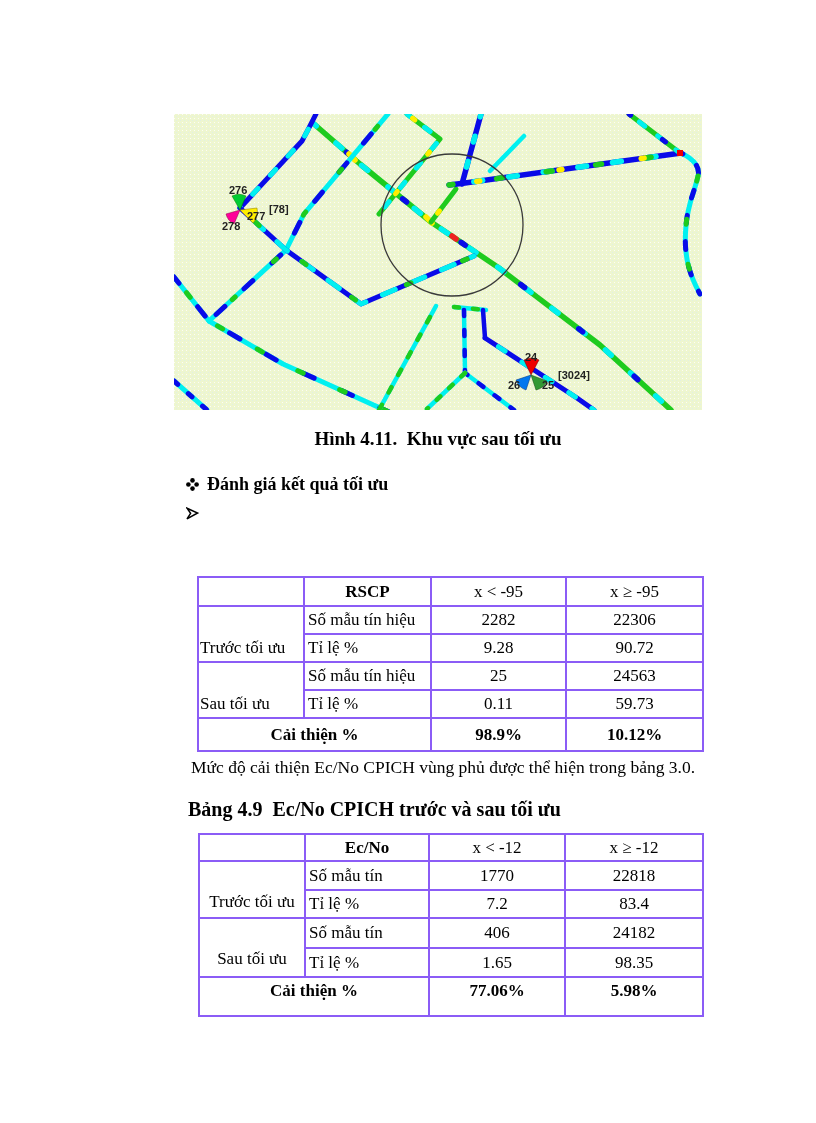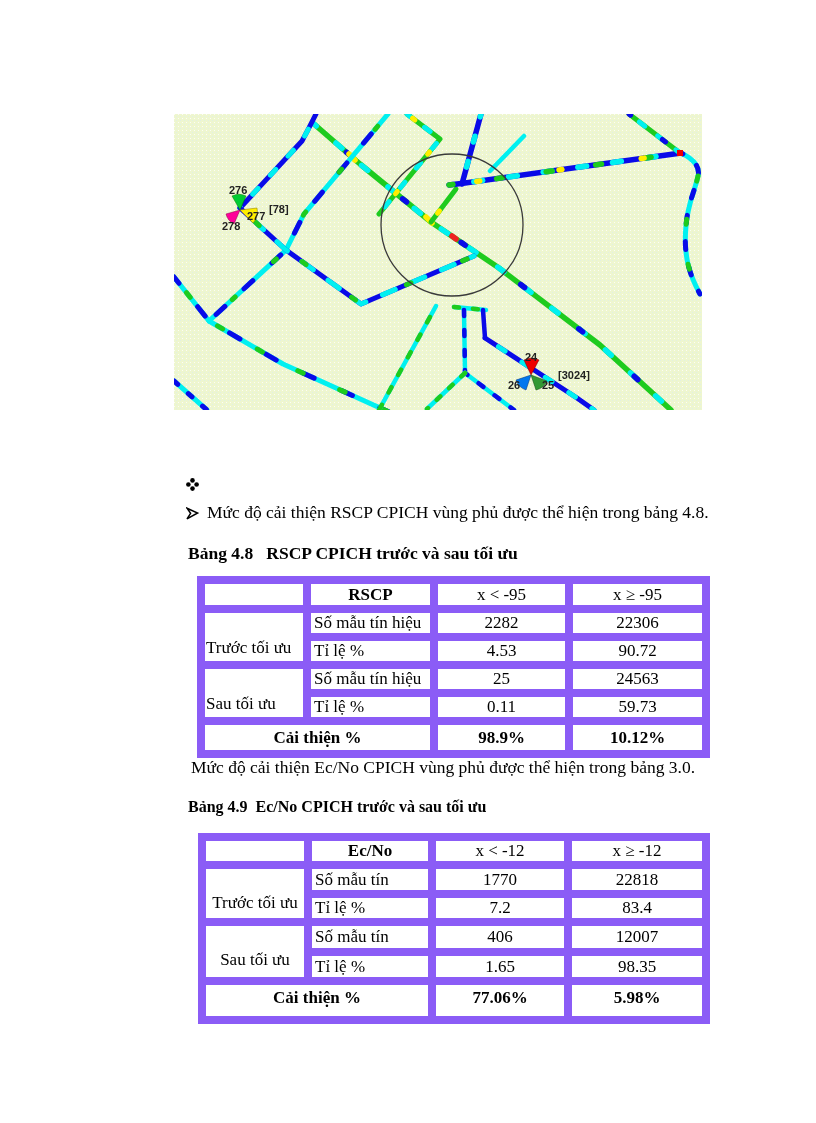--- a/index.html
+++ b/index.html
@@ -1,20 +1,20 @@
 <!DOCTYPE html>
 <html><head>
 <meta charset="utf-8">
 <style>
   html,body{margin:0;padding:0;background:#fff;}
   #page{position:relative;width:816px;height:1064px;background:#fff;overflow:hidden;
         font-family:"Liberation Serif",serif;color:#000;}
   .abs{position:absolute;}
   table{border-collapse:collapse;table-layout:fixed;}
-  td{border:8px solid #8b5cf6;font:17px "Liberation Serif",serif;padding:0;overflow:hidden;}
+  td{border:2px solid #8b5cf6;font:17px "Liberation Serif",serif;padding:0;overflow:hidden;}
   .c{text-align:center;vertical-align:middle;}
 </style>
 </head>
 <body>
 <div id="page">
 
 <div class="abs" style="left:174px;top:114px;width:528px;height:296px;">
 <svg width="528" height="296" viewBox="0 0 528 296">
   <defs>
     <pattern id="dith" width="4" height="4" patternUnits="userSpaceOnUse">
@@ -158,42 +158,42 @@
 
   <g font-family="Liberation Sans,sans-serif" font-size="11" font-weight="bold" fill="#222">
     <text x="351" y="247">24</text>
     <text x="334" y="275">26</text>
     <text x="368" y="275">25</text>
     <text x="384" y="265">[3024]</text>
   </g>
 </svg>
 </div>
 
+<div class="abs" style="left:174px;top:428px;width:528px;text-align:center;font-size:19px;font-weight:bold;">Hình 4.11.&nbsp; Khu vực sau tối ưu</div>
 
 <div class="abs" style="left:186px;top:477px;">
 <svg width="13" height="13" viewBox="0 0 13 13">
         <g fill="#000">
           <circle cx="6.5" cy="2.4" r="2.3"></circle>
           <circle cx="2.4" cy="6.5" r="2.3"></circle>
           <circle cx="10.6" cy="6.5" r="2.3"></circle>
           <circle cx="6.5" cy="10.6" r="2.3"></circle>
         </g>
       </svg>
 </div>
 
+<div class="abs" style="left:207px;top:474px;font-size:18px;font-weight:bold;">Đánh giá kết quả tối ưu</div>
 
 <div class="abs" style="left:186px;top:506px;">
 <svg width="14" height="13" viewBox="0 0 14 13">
         <path d="M1.0,1.2 L11.6,6.0 L1.0,11.8 L4.6,6.3 Z" fill="none" stroke="#000" stroke-width="1.5"></path>
       </svg>
 </div>
 
-<div class="abs" style="left:207px;top:502px;font-size:17.5px;">Mức độ cải thiện RSCP CPICH vùng phủ được thể hiện trong bảng 4.8.</div>
-
-<div class="abs" style="left:188px;top:543px;font-size:17.5px;font-weight:bold;">Bảng 4.8&nbsp;&nbsp; RSCP CPICH trước và sau tối ưu</div>
+
 
 <div class="abs" style="left:197px;top:576px;">
 <table style="width:505px;">
   <colgroup>
           <col style="width:106px">
           <col style="width:127px">
           <col style="width:135px">
           <col style="width:137px">
         </colgroup>
   <tbody>
@@ -204,21 +204,21 @@
             <td class="c">x ≥ -95</td>
           </tr>
   <tr style="height:28px">
             <td rowspan="2" style="vertical-align:bottom;padding-left:1px;padding-bottom:3px;">Trước tối ưu</td>
             <td style="padding-left:3px;">Số mẫu tín hiệu</td>
             <td class="c">2282</td>
             <td class="c">22306</td>
           </tr>
   <tr style="height:28px">
             <td style="padding-left:3px;">Tỉ lệ %</td>
-            <td class="c">4.53</td>
+            <td class="c">9.28</td>
             <td class="c">90.72</td>
           </tr>
   <tr style="height:28px">
             <td rowspan="2" style="vertical-align:bottom;padding-left:1px;padding-bottom:3px;">Sau tối ưu</td>
             <td style="padding-left:3px;">Số mẫu tín hiệu</td>
             <td class="c">25</td>
             <td class="c">24563</td>
           </tr>
   <tr style="height:28px">
             <td style="padding-left:3px;">Tỉ lệ %</td>
@@ -229,21 +229,21 @@
             <td colspan="2" class="c" style="font-weight:bold">Cải thiện %</td>
             <td class="c" style="font-weight:bold">98.9%</td>
             <td class="c" style="font-weight:bold">10.12%</td>
           </tr>
 </tbody>
       </table>
 </div>
 
 <div class="abs" style="left:191px;top:757px;font-size:17.5px;">Mức độ cải thiện Ec/No CPICH vùng phủ được thể hiện trong bảng 3.0.</div>
 
-<div class="abs" style="left:188px;top:798px;font-size:16px;font-weight:bold;">Bảng 4.9&nbsp; Ec/No CPICH trước và sau tối ưu</div>
+<div class="abs" style="left:188px;top:798px;font-size:20px;font-weight:bold;">Bảng 4.9&nbsp; Ec/No CPICH trước và sau tối ưu</div>
 
 <div class="abs" style="left:198px;top:833px;">
 <table style="width:504px;">
   <colgroup>
           <col style="width:106px">
           <col style="width:124px">
           <col style="width:136px">
           <col style="width:138px">
         </colgroup>
   <tbody>
@@ -261,21 +261,21 @@
           </tr>
   <tr style="height:28px">
             <td style="padding-left:3px;">Tỉ lệ %</td>
             <td class="c">7.2</td>
             <td class="c">83.4</td>
           </tr>
   <tr style="height:30px">
             <td rowspan="2" class="c" style="vertical-align:bottom;padding-bottom:7px;">Sau tối ưu</td>
             <td style="padding-left:3px;">Số mẫu tín</td>
             <td class="c">406</td>
-            <td class="c">12007</td>
+            <td class="c">24182</td>
           </tr>
   <tr style="height:29px">
             <td style="padding-left:3px;">Tỉ lệ %</td>
             <td class="c">1.65</td>
             <td class="c">98.35</td>
           </tr>
   <tr style="height:39px">
             <td colspan="2" class="c" style="font-weight:bold;vertical-align:top;padding-top:3px;">Cải thiện %</td>
             <td class="c" style="font-weight:bold;vertical-align:top;padding-top:3px;">77.06%</td>
             <td class="c" style="font-weight:bold;vertical-align:top;padding-top:3px;">5.98%</td>

